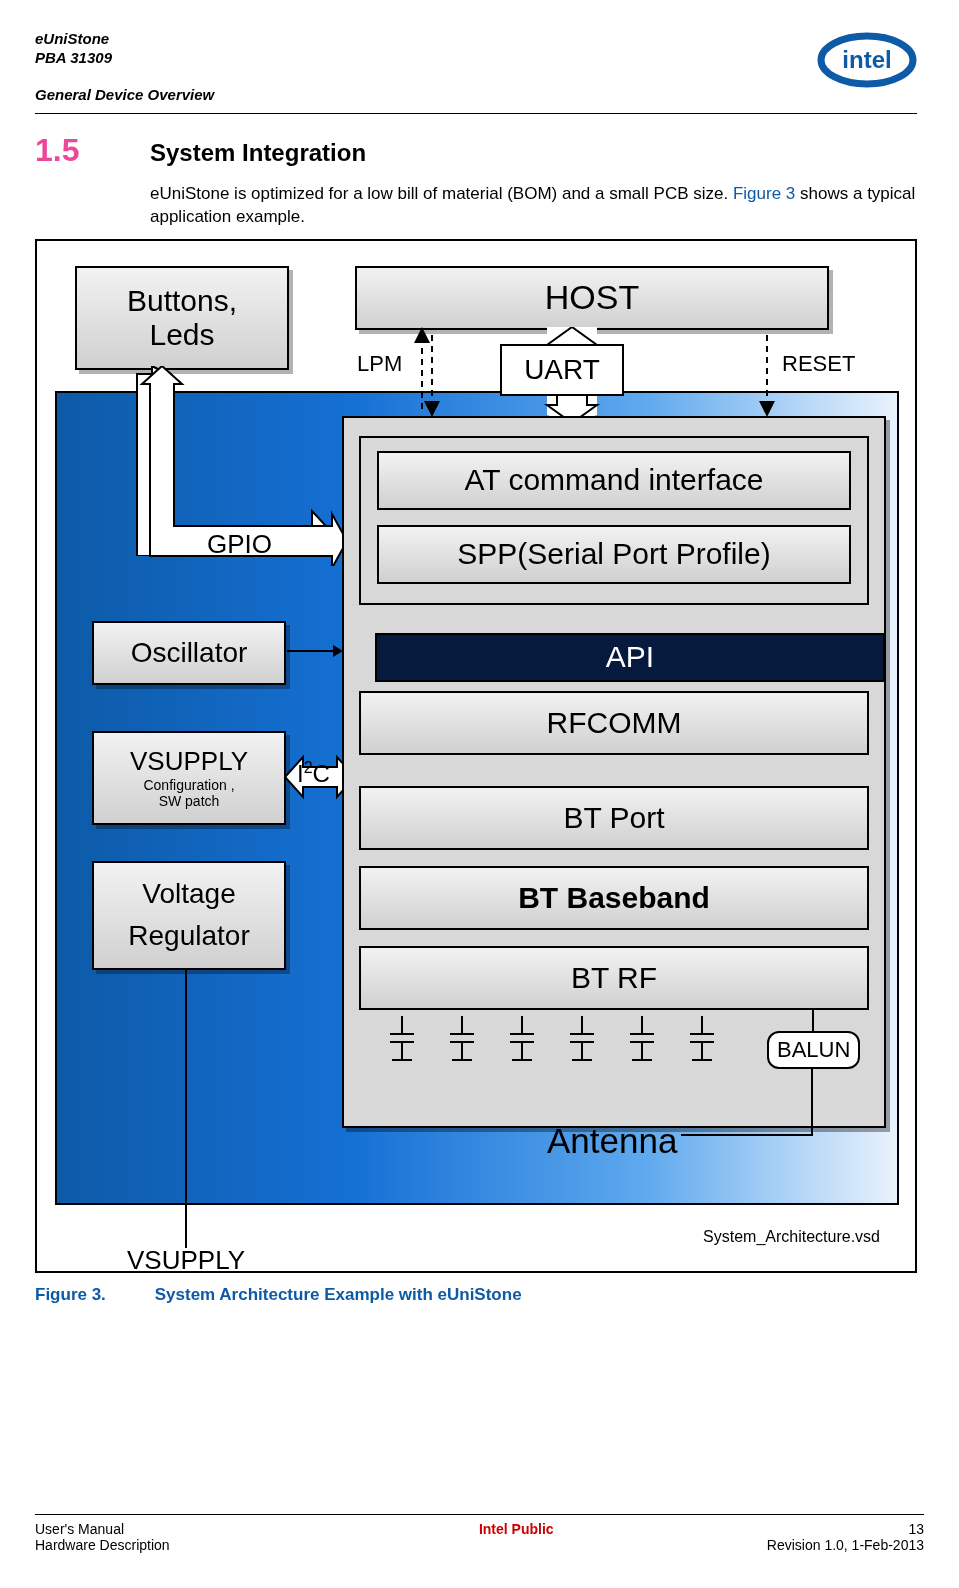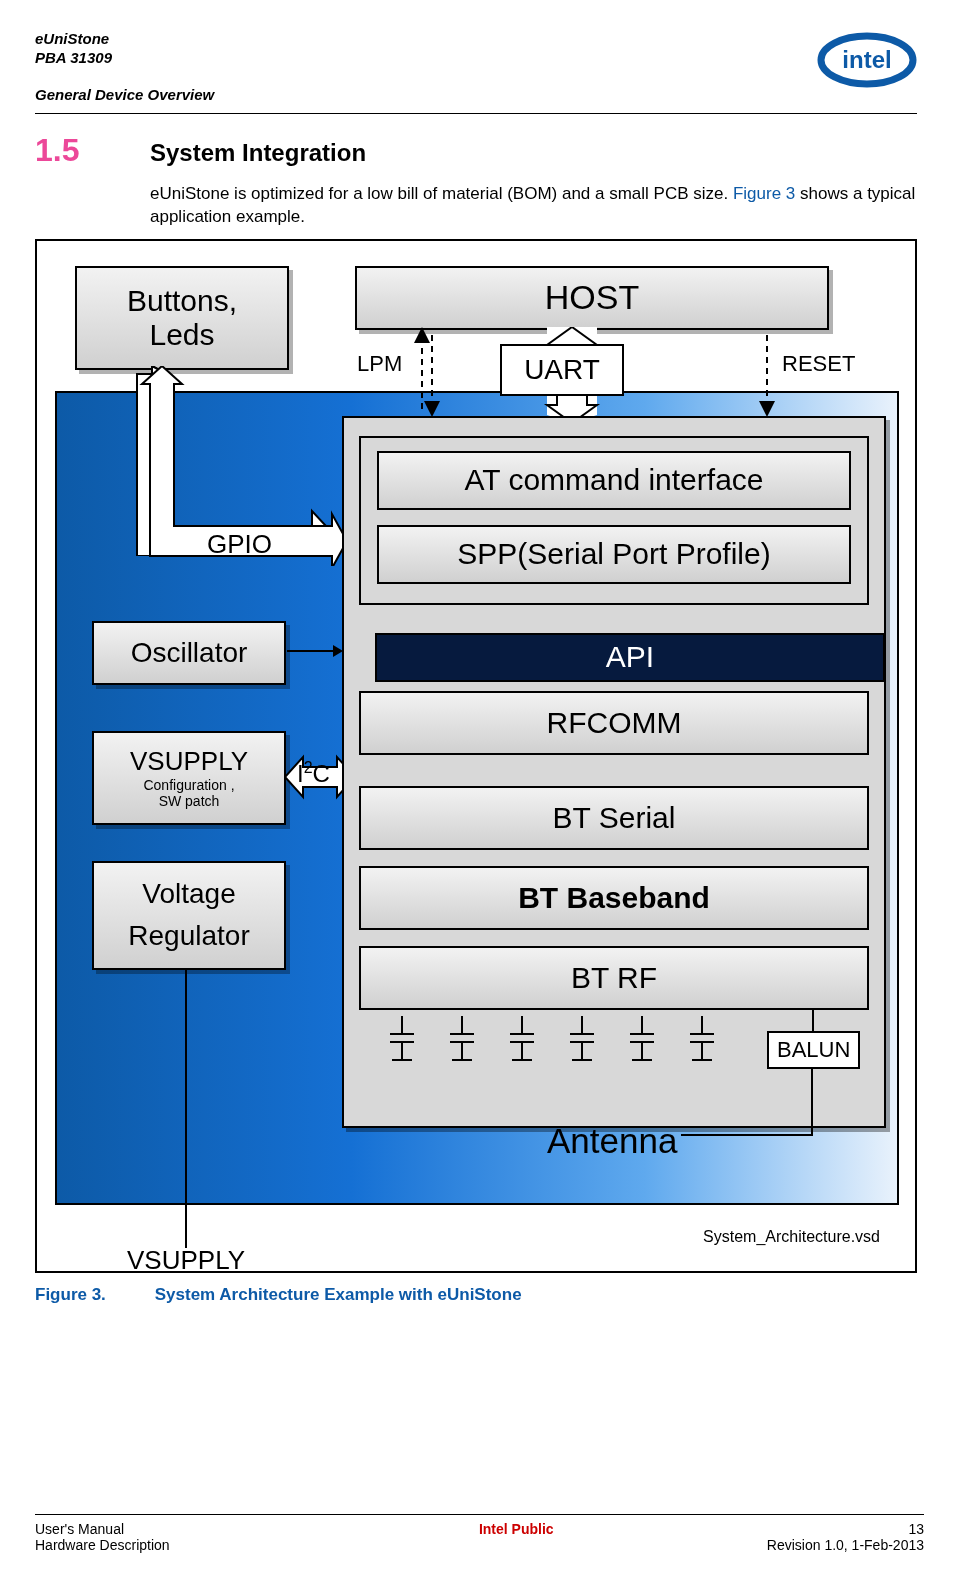--- a/index.html
+++ b/index.html
@@ -140,21 +140,21 @@
     <div class="label" style="left:90px; top:1004px; font-size:26px;">VSUPPLY</div>
 
     <div class="stack-outer"></div>
 
     <div class="stack-group" style="left:322px; top:195px; width:506px; height:165px;"></div>
     <div class="stack-inner" style="left:340px; top:284px; width:470px; height:55px;">SPP(Serial  Port Profile)</div>
     <div class="stack-inner" style="left:340px; top:210px; width:470px; height:55px;">AT  command  interface</div>
 
     <div class="stack-inner api-bar" style="left:338px; top:392px; width:506px; height:45px;">API</div>
     <div class="stack-inner" style="left:322px; top:450px; width:506px; height:60px;">RFCOMM</div>
-    <div class="stack-inner" style="left:322px; top:545px; width:506px; height:60px;">BT Serial</div>
+    <div class="stack-inner" style="left:322px; top:545px; width:506px; height:60px;">BT Port</div>
     <div class="stack-inner" style="left:322px; top:625px; width:506px; height:60px;font-weight:bold;">BT Baseband</div>
     <div class="stack-inner" style="left:322px; top:705px; width:506px; height:60px;">BT RF</div>
 
     <svg class="cap-svg" style="left:345px; top:775px; width:360px; height:60px;">
       <g stroke="#000" stroke-width="2">
         <g transform="translate(20,0)">
             <line x1="0" y1="0" x2="0" y2="18"></line>
             <line x1="-12" y1="18" x2="12" y2="18"></line>
             <line x1="-12" y1="26" x2="12" y2="26"></line>
             <line x1="0" y1="26" x2="0" y2="44"></line>
@@ -191,21 +191,21 @@
         <g transform="translate(320,0)">
             <line x1="0" y1="0" x2="0" y2="18"></line>
             <line x1="-12" y1="18" x2="12" y2="18"></line>
             <line x1="-12" y1="26" x2="12" y2="26"></line>
             <line x1="0" y1="26" x2="0" y2="44"></line>
             <line x1="-10" y1="44" x2="10" y2="44"></line>
           </g>
       </g>
     </svg>
 
-    <div class="balun" style="left:730px; top:790px;">BALUN</div>
+    <div class="balun" style="left:730px; top:790px;border-radius:12px;">BALUN</div>
     <div class="conn-line" style="left:775px; top:768px; width:2px; height:22px;"></div>
     <svg class="arrow-svg" style="left:640px; top:824px; width:140px; height:90px;">
       <path d="M135,4 L135,70 L4,70" fill="none" stroke="#000" stroke-width="2"></path>
     </svg>
     <div class="label" style="left:510px; top:880px; font-size:35px;">Antenna</div>
 
     <div class="file-label" style="right:35px; bottom:25px;">System_Architecture.vsd</div>
 
   </div>
 

